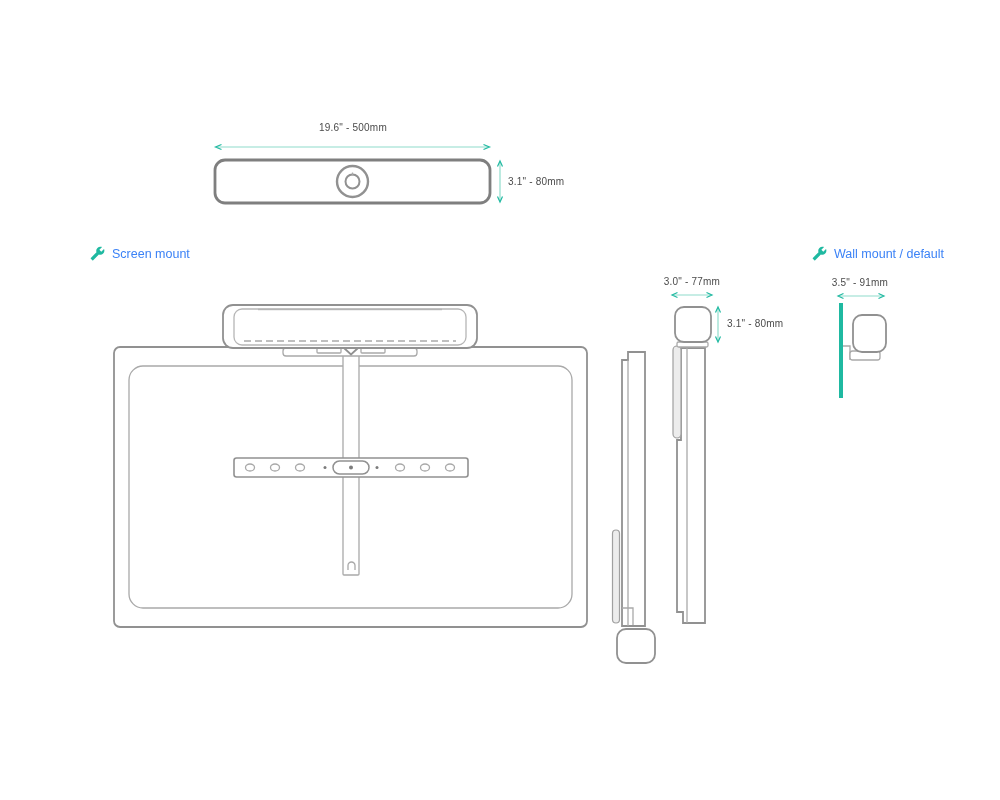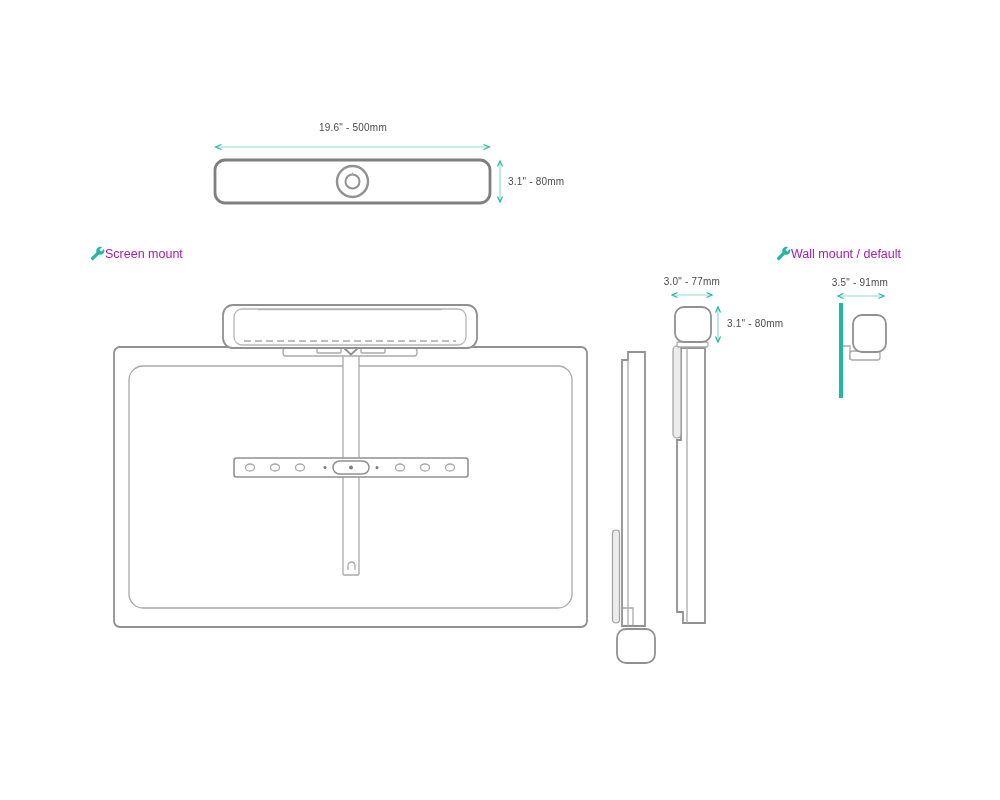--- a/index.html
+++ b/index.html
@@ -7,22 +7,22 @@
   #stage {
     position:relative; width:1000px; height:800px; background:#fff; overflow:hidden;
     font-family:"Liberation Sans", sans-serif;
   }
   .abs { position:absolute; }
   .dim-label {
     position:absolute; font-size:10px; color:#4b4b4b; letter-spacing:.2px; white-space:nowrap;
   }
   .dim-label.centered { text-align:center; }
   .section-label {
-    position:absolute; display:flex; align-items:center; 
-    font-size:12.5px; color:#a21caf; white-space:nowrap;text-align:center;
+    position:absolute; display:flex; align-items:center; gap:7px;
+    font-size:12.5px; color:#3b82f6; white-space:nowrap;text-align:center;
   }
   .section-label svg { display:block; }
   
   .thick { stroke:#7f7f7f; stroke-width:2.8; fill:#fff; }
   .mid   { stroke:#919191; stroke-width:1.8; fill:#fff; }
   .midn  { stroke:#919191; stroke-width:1.8; fill:none; }
   .light { stroke:#a9a9a9; stroke-width:1.3; fill:none; }
   .lightf{ stroke:#a9a9a9; stroke-width:1.3; fill:#fff; }
   .strap { fill:#ececec; stroke:#a0a0a0; stroke-width:1.2; }
   .dot   { fill:#7c7c7c; }
@@ -65,21 +65,21 @@
 
   <div class="section-label" style="left:90px; top:246px;">
     <svg width="15" height="15" viewBox="0 0 24 24">
       <g transform="translate(24,0) scale(-1,1)">
         <path class="wrench" d="M22.7 19l-9.1-9.1c.9-2.3.4-5-1.5-6.9-2-2-5-2.4-7.4-1.3L9 6 6 9 1.6 4.7C.4 7.1.9 10.1 2.9 12.1c1.9 1.9 4.6 2.4 6.9 1.5l9.1 9.1c.4.4 1 .4 1.4 0l2.3-2.3c.5-.4.5-1.1.1-1.4z"></path>
       </g>
     </svg>
     <span>Screen mount</span>
   </div>
 
-  <div class="section-label" style="left:776px; top:246px;">
+  <div class="section-label" style="left:812px; top:246px;">
     <svg width="15" height="15" viewBox="0 0 24 24">
       <g transform="translate(24,0) scale(-1,1)">
         <path class="wrench" d="M22.7 19l-9.1-9.1c.9-2.3.4-5-1.5-6.9-2-2-5-2.4-7.4-1.3L9 6 6 9 1.6 4.7C.4 7.1.9 10.1 2.9 12.1c1.9 1.9 4.6 2.4 6.9 1.5l9.1 9.1c.4.4 1 .4 1.4 0l2.3-2.3c.5-.4.5-1.1.1-1.4z"></path>
       </g>
     </svg>
     <span>Wall mount / default</span>
   </div>
 
   <svg class="abs" style="left:100px; top:290px;" width="500" height="350" viewBox="0 0 500 350">
 

